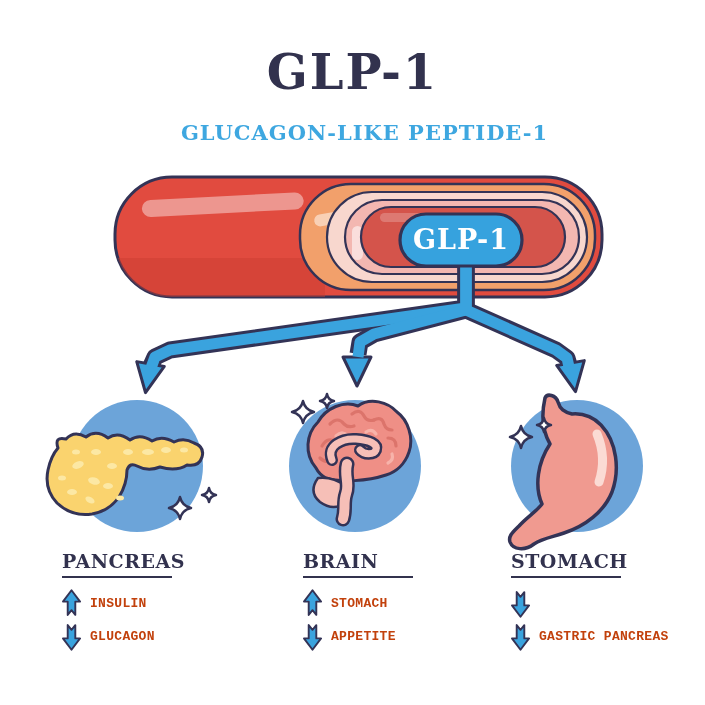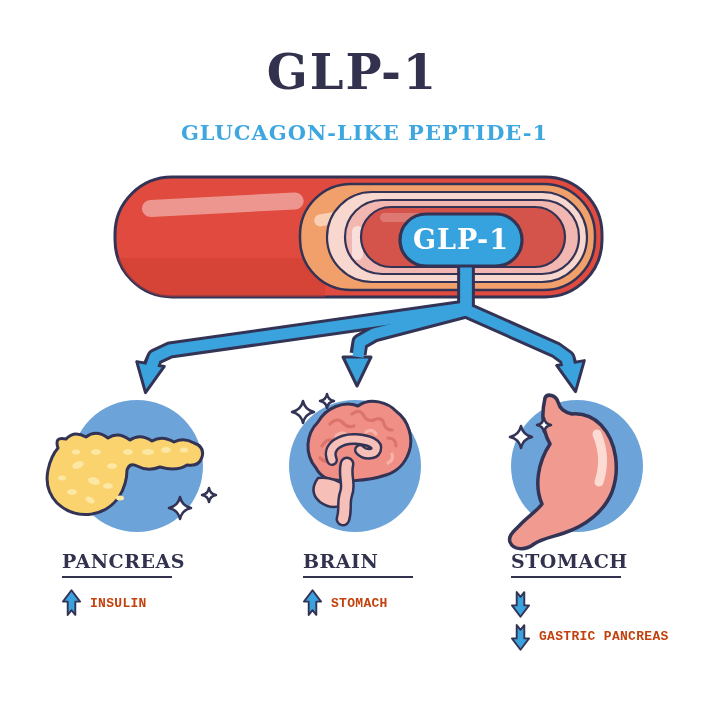--- a/index.html
+++ b/index.html
@@ -164,33 +164,45 @@
   <div class="organ-col" style="left:62px">
     <div class="heading">PANCREAS</div>
     <hr class="rule">
     <div class="effects">
       <div class="effect-row">
         <svg class="fx-arrow up" viewBox="0 0 20 32">
           <path d="M10 2 L19 14 L14 14 L14 28 L10 23 L6 28 L6 14 L1 14 Z" fill="#3AA3DE" stroke="#333356" stroke-width="2" stroke-linejoin="round"></path>
         </svg>
         <span class="label">INSULIN</span>
       </div>
+      <div class="effect-row">
+        <svg class="fx-arrow down" viewBox="0 0 20 32">
+          <path d="M10 2 L19 14 L14 14 L14 28 L10 23 L6 28 L6 14 L1 14 Z" fill="#3AA3DE" stroke="#333356" stroke-width="2" stroke-linejoin="round"></path>
+        </svg>
+        <span class="label">GLUCAGON</span>
+      </div>
     </div>
   </div>
 
   <div class="organ-col" style="left:303px">
     <div class="heading">BRAIN</div>
     <hr class="rule">
     <div class="effects">
       <div class="effect-row">
         <svg class="fx-arrow up" viewBox="0 0 20 32">
           <path d="M10 2 L19 14 L14 14 L14 28 L10 23 L6 28 L6 14 L1 14 Z" fill="#3AA3DE" stroke="#333356" stroke-width="2" stroke-linejoin="round"></path>
         </svg>
         <span class="label">STOMACH</span>
       </div>
+      <div class="effect-row">
+        <svg class="fx-arrow down" viewBox="0 0 20 32">
+          <path d="M10 2 L19 14 L14 14 L14 28 L10 23 L6 28 L6 14 L1 14 Z" fill="#3AA3DE" stroke="#333356" stroke-width="2" stroke-linejoin="round"></path>
+        </svg>
+        <span class="label">APPETITE</span>
+      </div>
     </div>
   </div>
 
   <div class="organ-col" style="left:511px">
     <div class="heading">STOMACH</div>
     <hr class="rule">
     <div class="effects">
       <div class="effect-row">
         <svg class="fx-arrow down" viewBox="0 0 20 32">
           <path d="M10 2 L19 14 L14 14 L14 28 L10 23 L6 28 L6 14 L1 14 Z" fill="#3AA3DE" stroke="#333356" stroke-width="2" stroke-linejoin="round"></path>

